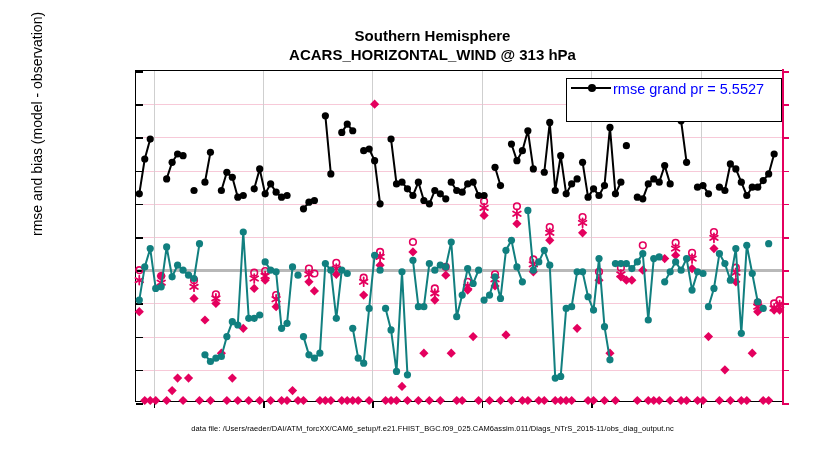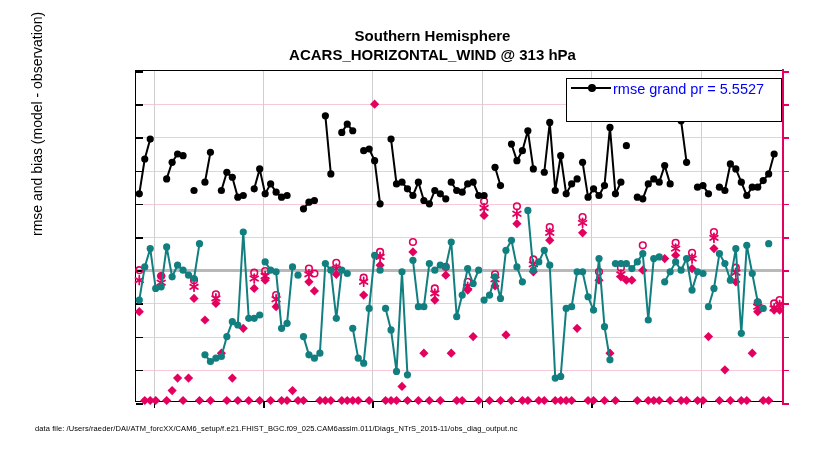--- a/index.html
+++ b/index.html
@@ -42,21 +42,21 @@
   .ylabel-right{
     position:absolute;left:806px;top:402px;
     transform:rotate(-90deg);transform-origin:0 0;
     font-size:13.5px;color:#e4005e;white-space:nowrap;
   }
   .xlabel{
     position:absolute;left:0;right:0;top:427px;text-align:center;
     font-size:14.5px;color:#000;
   }
   .footer{
-    position:absolute;left:0;right:0;top:424px;text-align:left;
+    position:absolute;left:0;right:0;top:424px;text-align:center;
     font-size:7.5px;color:#000;letter-spacing:0.1px;
   }
 
   
   .legend{
     position:absolute;left:531px;top:78px;width:216px;height:44px;
     background:#fff;border:1px solid #000;box-sizing:border-box;
     padding:2px 4px;
   }
   .legend-row{display:flex;align-items:flex-start;height:20px;}

